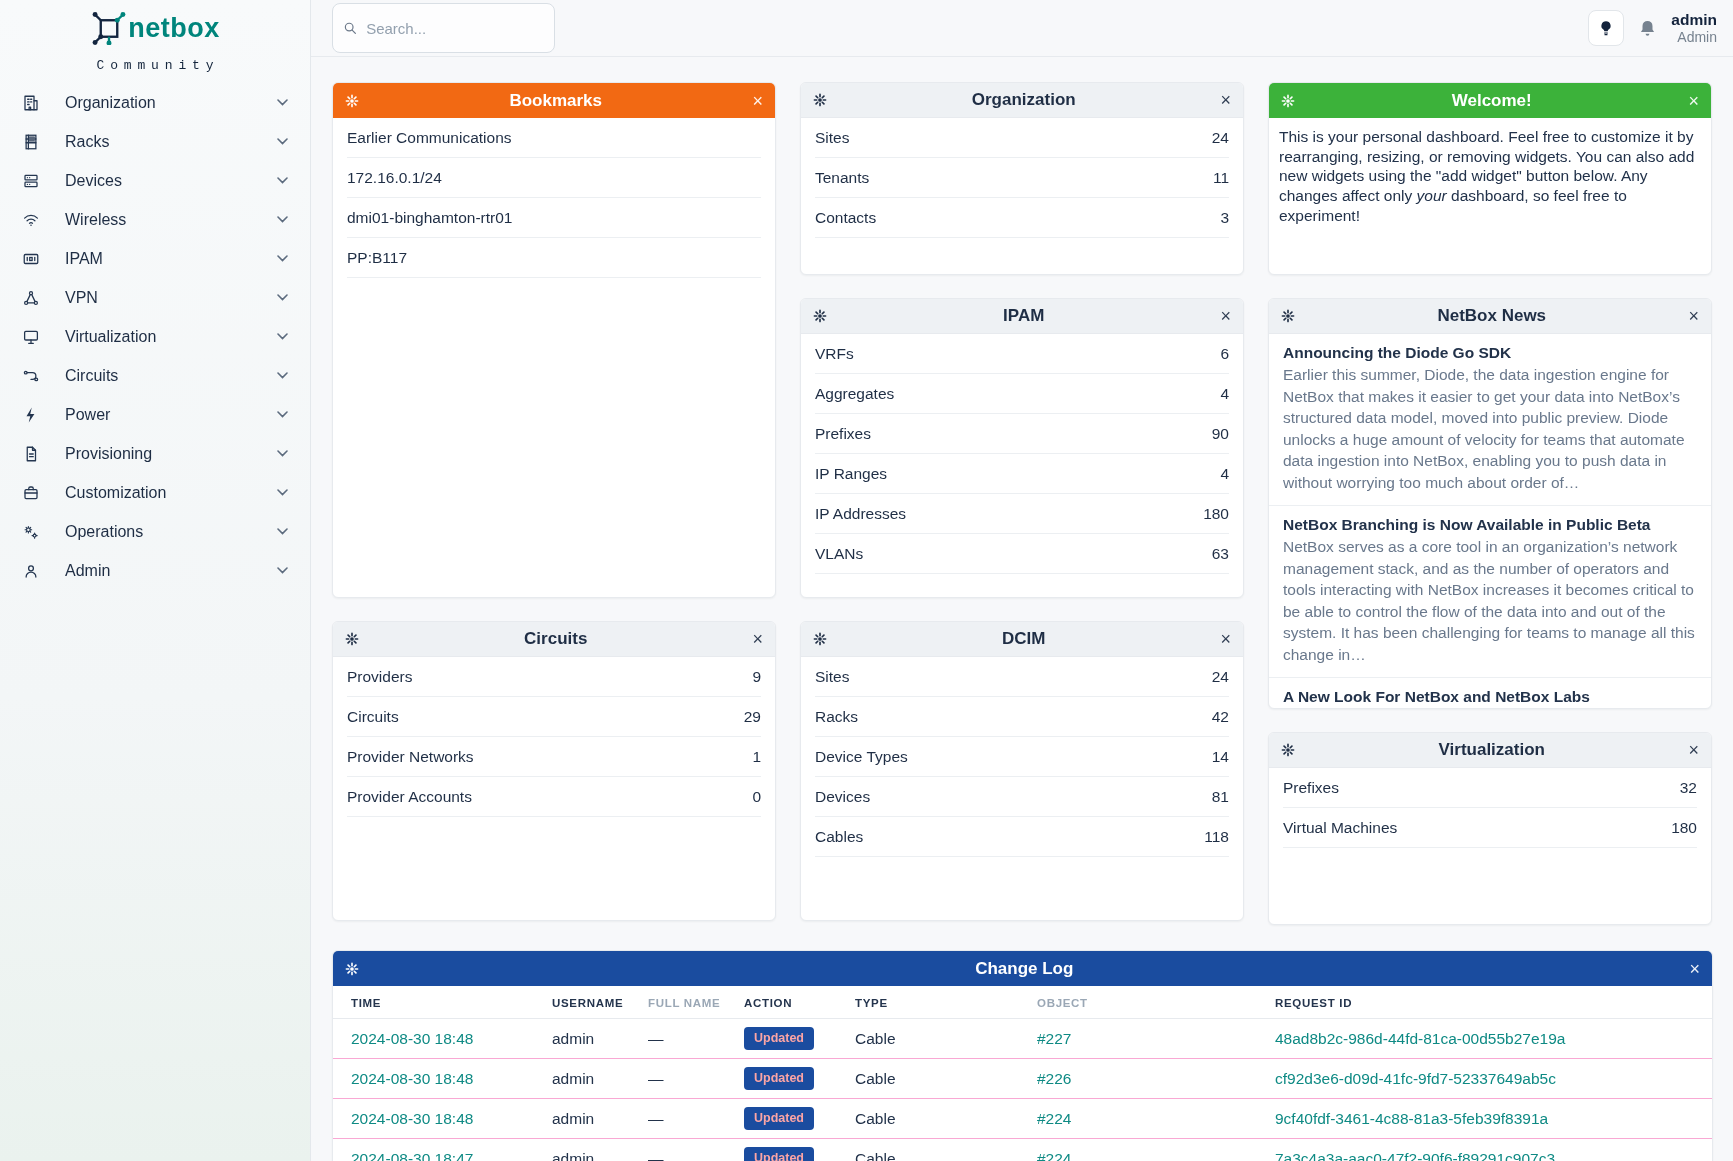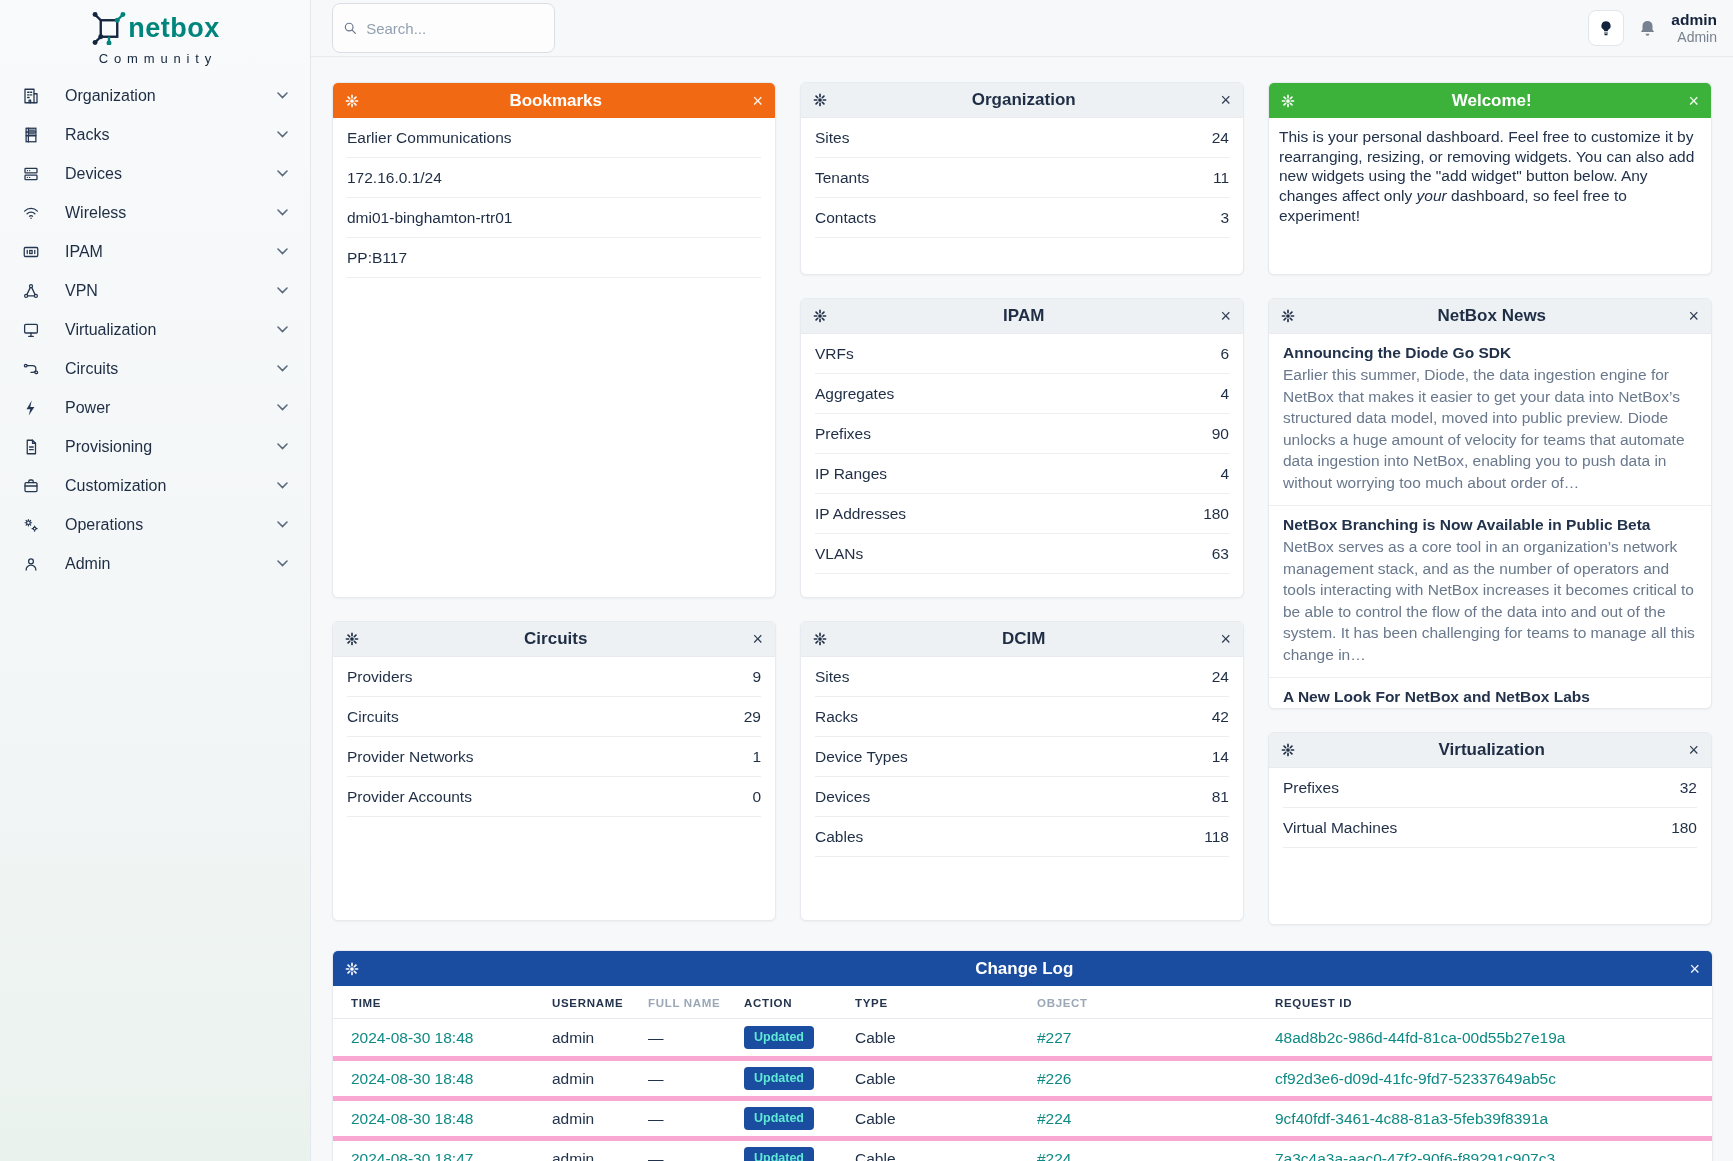--- a/index.html
+++ b/index.html
@@ -14,21 +14,21 @@
 
   
   .sidebar {
     width:311px; flex:0 0 311px; height:100%;
     background:linear-gradient(180deg,#f8fafb 0%,#f3f6f7 60%,#eaf2ee 100%);
     border-right:1px solid #e4e8ec;
   }
   .brand { padding-top:12px; text-align:center; }
   .brand-row { display:flex; align-items:center; justify-content:center; }
   .brand-name { font-size:27px; font-weight:700; color:#00857C; letter-spacing:.5px; }
-  .brand-sub { margin-top:6px; font-size:13px; letter-spacing:.45em; color:#15263d; padding-left:.45em; }
+  .brand-sub { margin-top:13px; font-size:13px; letter-spacing:.45em; color:#15263d; padding-left:.45em;font-family:Liberation Mono, monospace; }
   .nav { margin-top:10px; }
   .nav-item {
     height:39px; display:flex; align-items:center;
     padding:0 22px; gap:25px; font-size:16px; color:#1e2d44; cursor:pointer;
   }
   .nav-item .nicon { width:18px; color:#243650; flex:0 0 18px; }
   .nav-item .chev { margin-left:auto; color:#5c6b7e; }
 
   
   .main { flex:1; display:flex; flex-direction:column; min-width:0; }
@@ -94,27 +94,27 @@
   .h-welcome { height:193px; } .h-news { height:411px; } .h-virt { height:193px; }
 
   
   .changelog { width:1381px; margin-top:25px; height:280px; }
   table.log { width:100%; border-collapse:collapse; table-layout:fixed; }
   table.log th {
     text-align:left; font-size:11.5px; letter-spacing:.06em; color:#24344d;
     font-weight:700; padding:11px 10px 9px; border-bottom:1px solid #e7eaee;
   }
   table.log th.muted { color:#9aa7b5; }
-  table.log td { font-size:15.5px; height:40px; padding:0 10px; border-bottom:5px solid #f9a8d4; color:#22324a; }
+  table.log td { font-size:15.5px; height:40px; padding:0 10px; border-bottom:1px solid #f9a8d4; color:#22324a; }
   table.log th:first-child, table.log td:first-child { padding-left:18px; }
   .tlink { color:#0E8A84; cursor:pointer; }
   .dash { color:#6b7889; }
   .badge {
     display:inline-block; padding:4px 10px 5px; border-radius:4px;
-    color:#5eead4; font-size:12.5px; font-weight:700;
+    color:#fca5a5; font-size:12.5px; font-weight:700;
   }
 </style>
 </head>
 <body>
 
 <aside class="sidebar">
   <div class="brand">
     <div class="brand-row">
       <span>
         <svg width="38" height="33" viewBox="0 0 36 32" fill="none">

